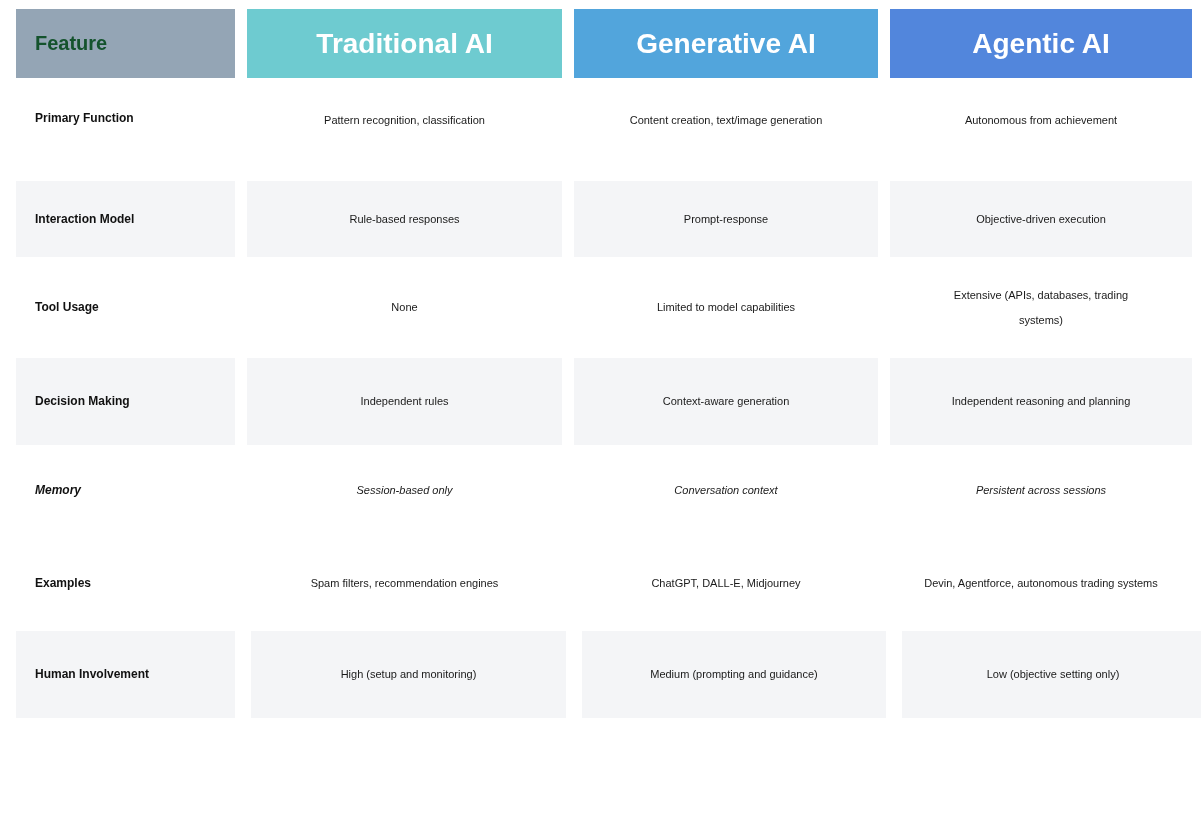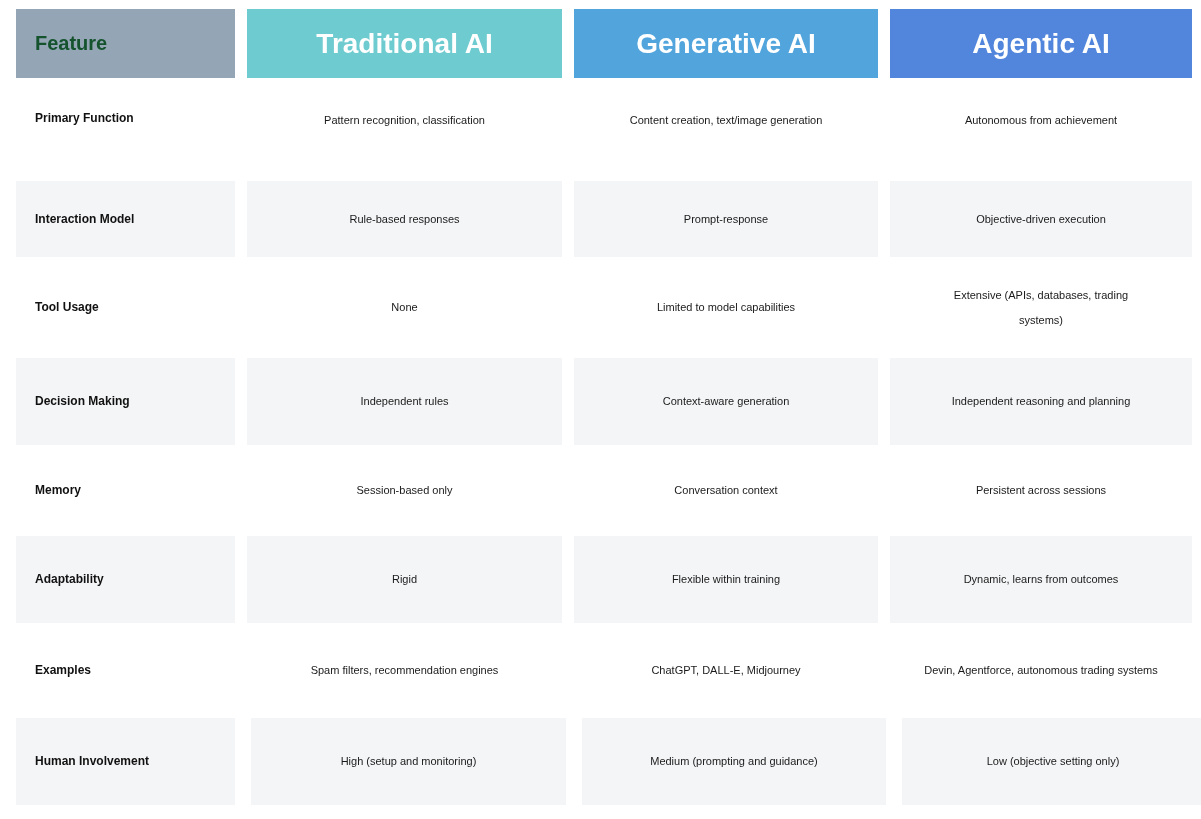--- a/index.html
+++ b/index.html
@@ -102,33 +102,27 @@
     <div class="cell" style="padding-left:45px;padding-right:45px;">Extensive (APIs, databases, trading systems)</div>
   </div>
 
   <div class="row shaded" style="height:87px;">
     <div class="cell feature">Decision Making</div>
     <div class="cell">Independent rules</div>
     <div class="cell">Context-aware generation</div>
     <div class="cell" style="padding-left:40px;padding-right:40px;">Independent reasoning and planning</div>
   </div>
 
-  <div class="row white" style="height:91px;">
+  <div class="row white" style="height:91px;font-style:italic;">
     <div class="cell feature">Memory</div>
     <div class="cell">Session-based only</div>
     <div class="cell">Conversation context</div>
     <div class="cell">Persistent across sessions</div>
   </div>
 
-  <div class="row shaded" style="height:87px;">
-    <div class="cell feature">Adaptability</div>
-    <div class="cell">Rigid</div>
-    <div class="cell">Flexible within training</div>
-    <div class="cell">Dynamic, learns from outcomes</div>
-  </div>
 
   <div class="row white" style="height:95px;">
     <div class="cell feature">Examples</div>
     <div class="cell" style="padding-left:40px;padding-right:40px;">Spam filters, recommendation engines</div>
     <div class="cell">ChatGPT, DALL-E, Midjourney</div>
     <div class="cell" style="padding-left:30px;padding-right:30px;">Devin, Agentforce, autonomous trading systems</div>
   </div>
 
   <div class="row shaded" style="height:87px;gap:16px;">
     <div class="cell feature">Human Involvement</div>

